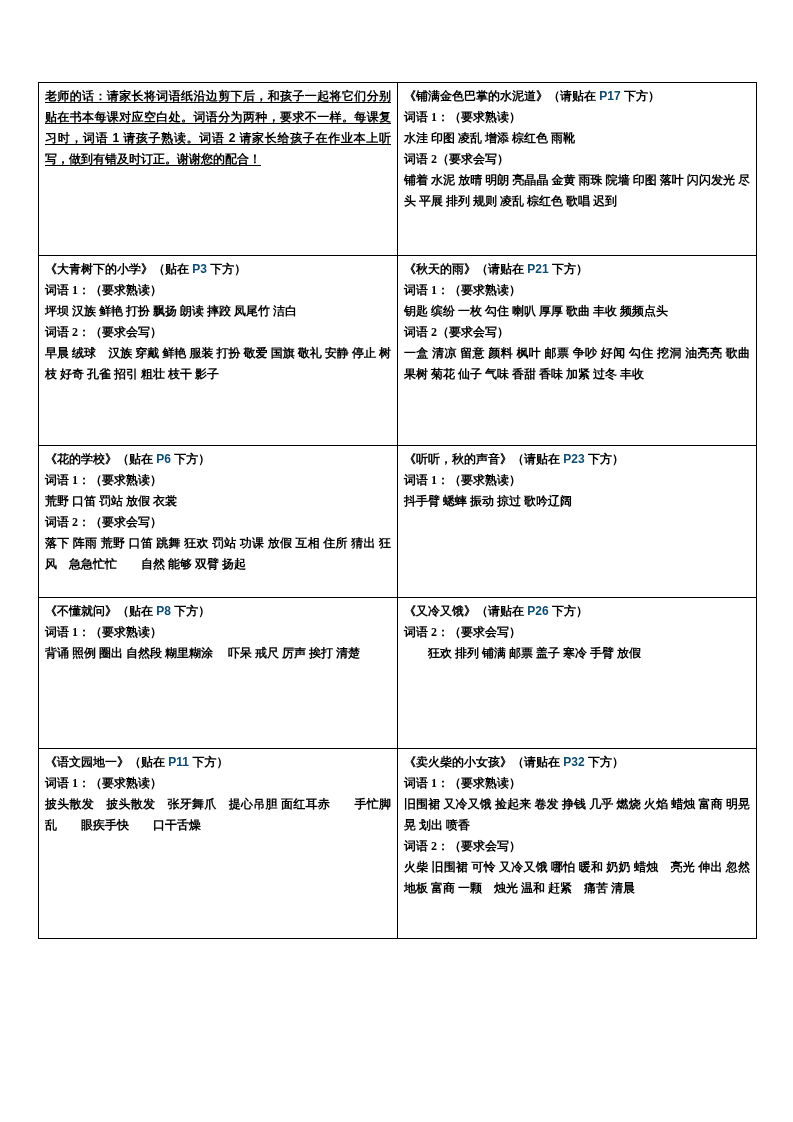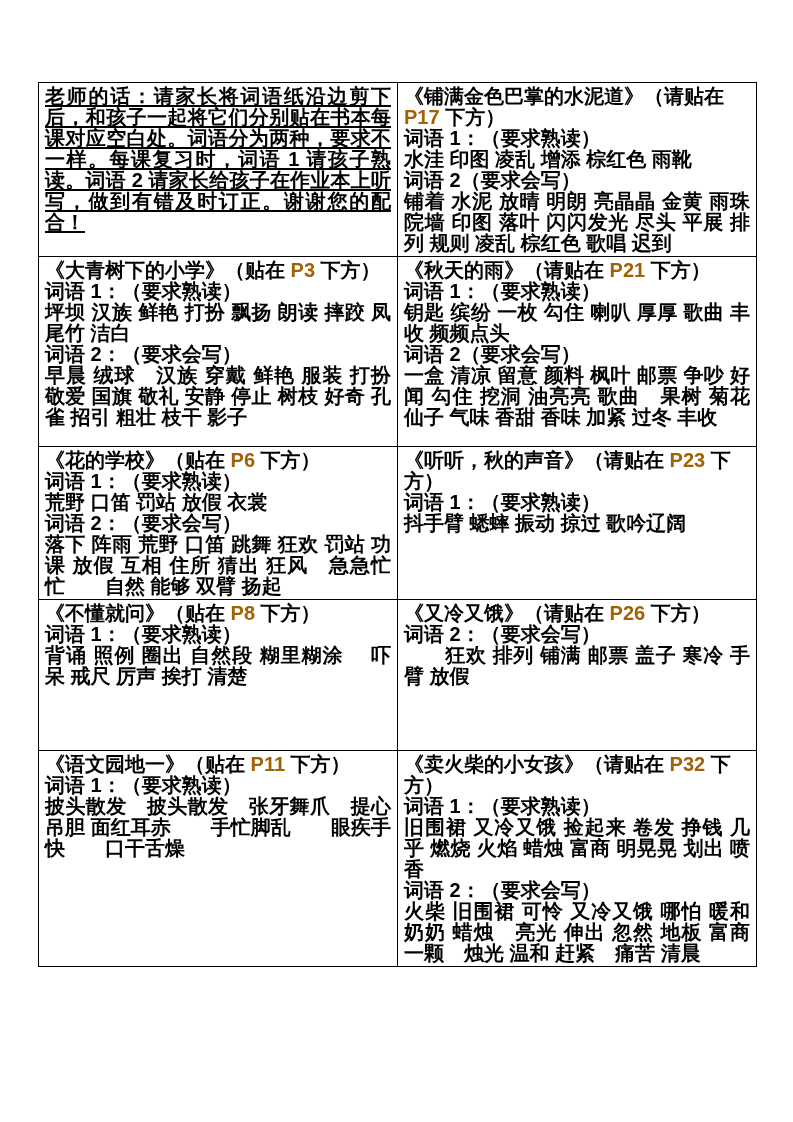--- a/index.html
+++ b/index.html
@@ -20,45 +20,46 @@
     top: 82px;
     width: 719px;
     border-collapse: collapse;
     table-layout: fixed;
   }
   table.vocab td {
     width: 50%;
     border: 1.5px solid #000;
     vertical-align: top;
     padding: 3px 6px 2px 6px;
-    font-size: 20px;
+    font-size: 12px;
     line-height: 21px;
     font-weight: 700;
     overflow: hidden;
   }
   tr.r1 td { height: 167px; }
   tr.r2 td { height: 184px; }
   tr.r3 td { height: 146px; margin-left: 16px; }
   tr.r4 td { height: 145px; }
   tr.r5 td { height: 184px; }
 
   .note {
     text-decoration: underline;
     text-underline-offset: 2px;
     text-align: justify;
   }
   .title {
     white-space: pre-wrap;
   }
   .pagenum {
-    color: #a16207;
+    color: #0c4a6e;
   }
   .lines .line {
     white-space: pre-wrap;
     text-align: justify;
+    font-family: Liberation Serif, serif;
   }
 </style>
 </head>
 <body>
 
 <table class="vocab">
   <tbody>
     <tr class="r1">
       <td>
         <div class="note">老师的话：请家长将词语纸沿边剪下后，和孩子一起将它们分别贴在书本每课对应空白处。词语分为两种，要求不一样。每课复习时，词语 1 请孩子熟读。词语 2 请家长给孩子在作业本上听写，做到有错及时订正。谢谢您的配合！</div>

